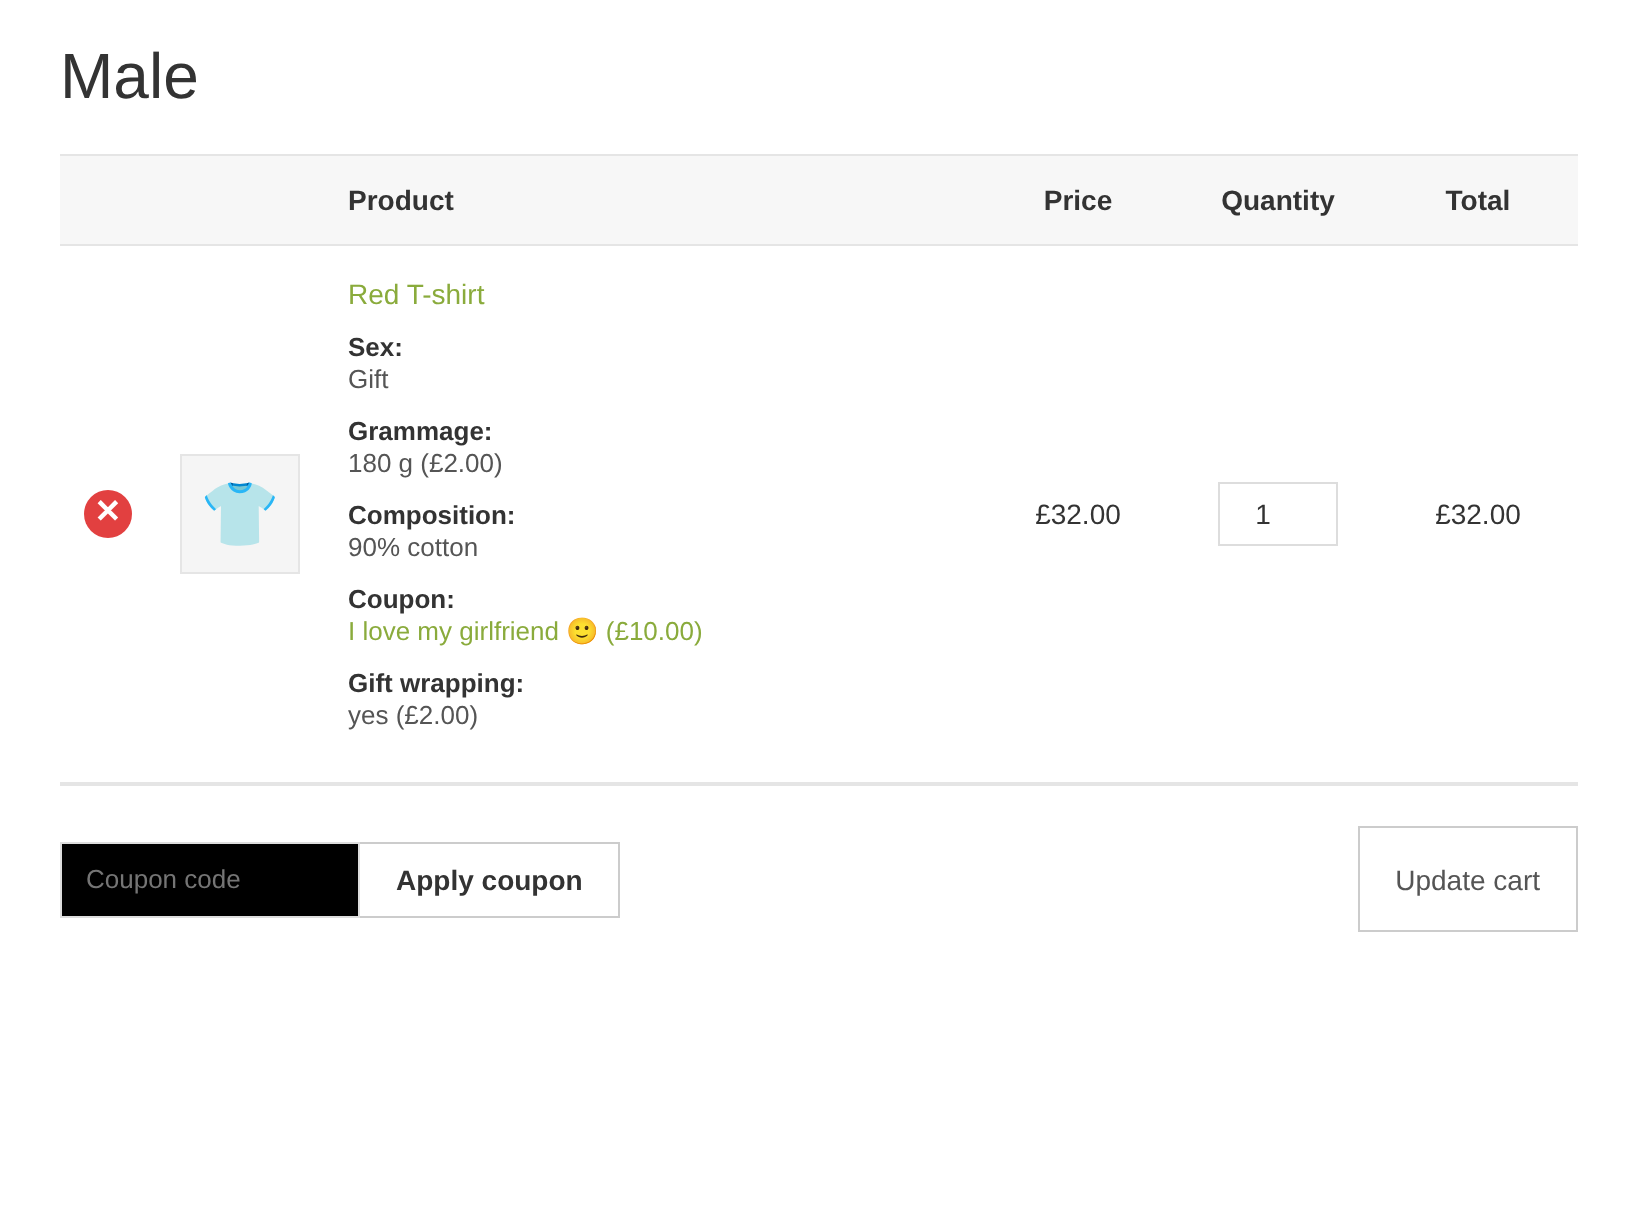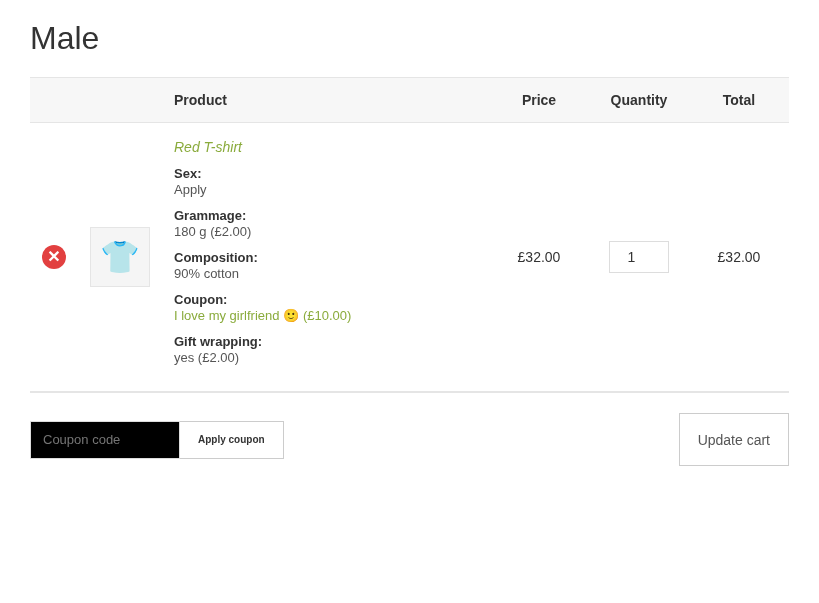--- a/index.html
+++ b/index.html
@@ -101,21 +101,20 @@
       font-size: 32px;
       border: 1px solid #e5e5e5;
     }
     .product-name {
       color: #8aab3c;
       font-size: 14px;
       font-weight: 500;
       margin-bottom: 10px;
       text-decoration: none;
       display: block;
-      font-style: italic;
     }
     .product-attr {
       margin-bottom: 10px;
     }
     .product-attr-label {
       font-weight: 600;
       color: #333;
       font-size: 13px;
     }
     .product-attr-value {
@@ -156,21 +155,21 @@
       color: #999;
       outline: none;
       background: #000000;
     }
     .apply-coupon-btn {
       height: 38px;
       padding: 0 18px;
       background: #fff;
       border: 1px solid #ccc;
       border-left: none;
-      font-size: 10px;
+      font-size: 14px;
       font-weight: 600;
       color: #333;
       cursor: pointer;
     }
     .update-cart-btn {
       height: 53px;
       padding: 0 18px;
       background: #fff;
       border: 1px solid #ccc;
       font-size: 14px;
@@ -203,21 +202,21 @@
         <td class="col-thumb">
           <div class="product-thumb">
             <span>👕</span>
           </div>
         </td>
         <td class="col-product">
           <a class="product-name">Red T-shirt</a>
 
           <div class="product-attr">
             <span class="product-attr-label">Sex:</span><br>
-            <span class="product-attr-value">Apply</span>
+            <span class="product-attr-value">Gift</span>
           </div>
           <div class="product-attr">
             <span class="product-attr-label">Grammage:</span><br>
             <span class="product-attr-value">180 g (£2.00)</span>
           </div>
           <div class="product-attr">
             <span class="product-attr-label">Composition:</span><br>
             <span class="product-attr-value">90% cotton</span>
           </div>
           <div class="product-attr">

